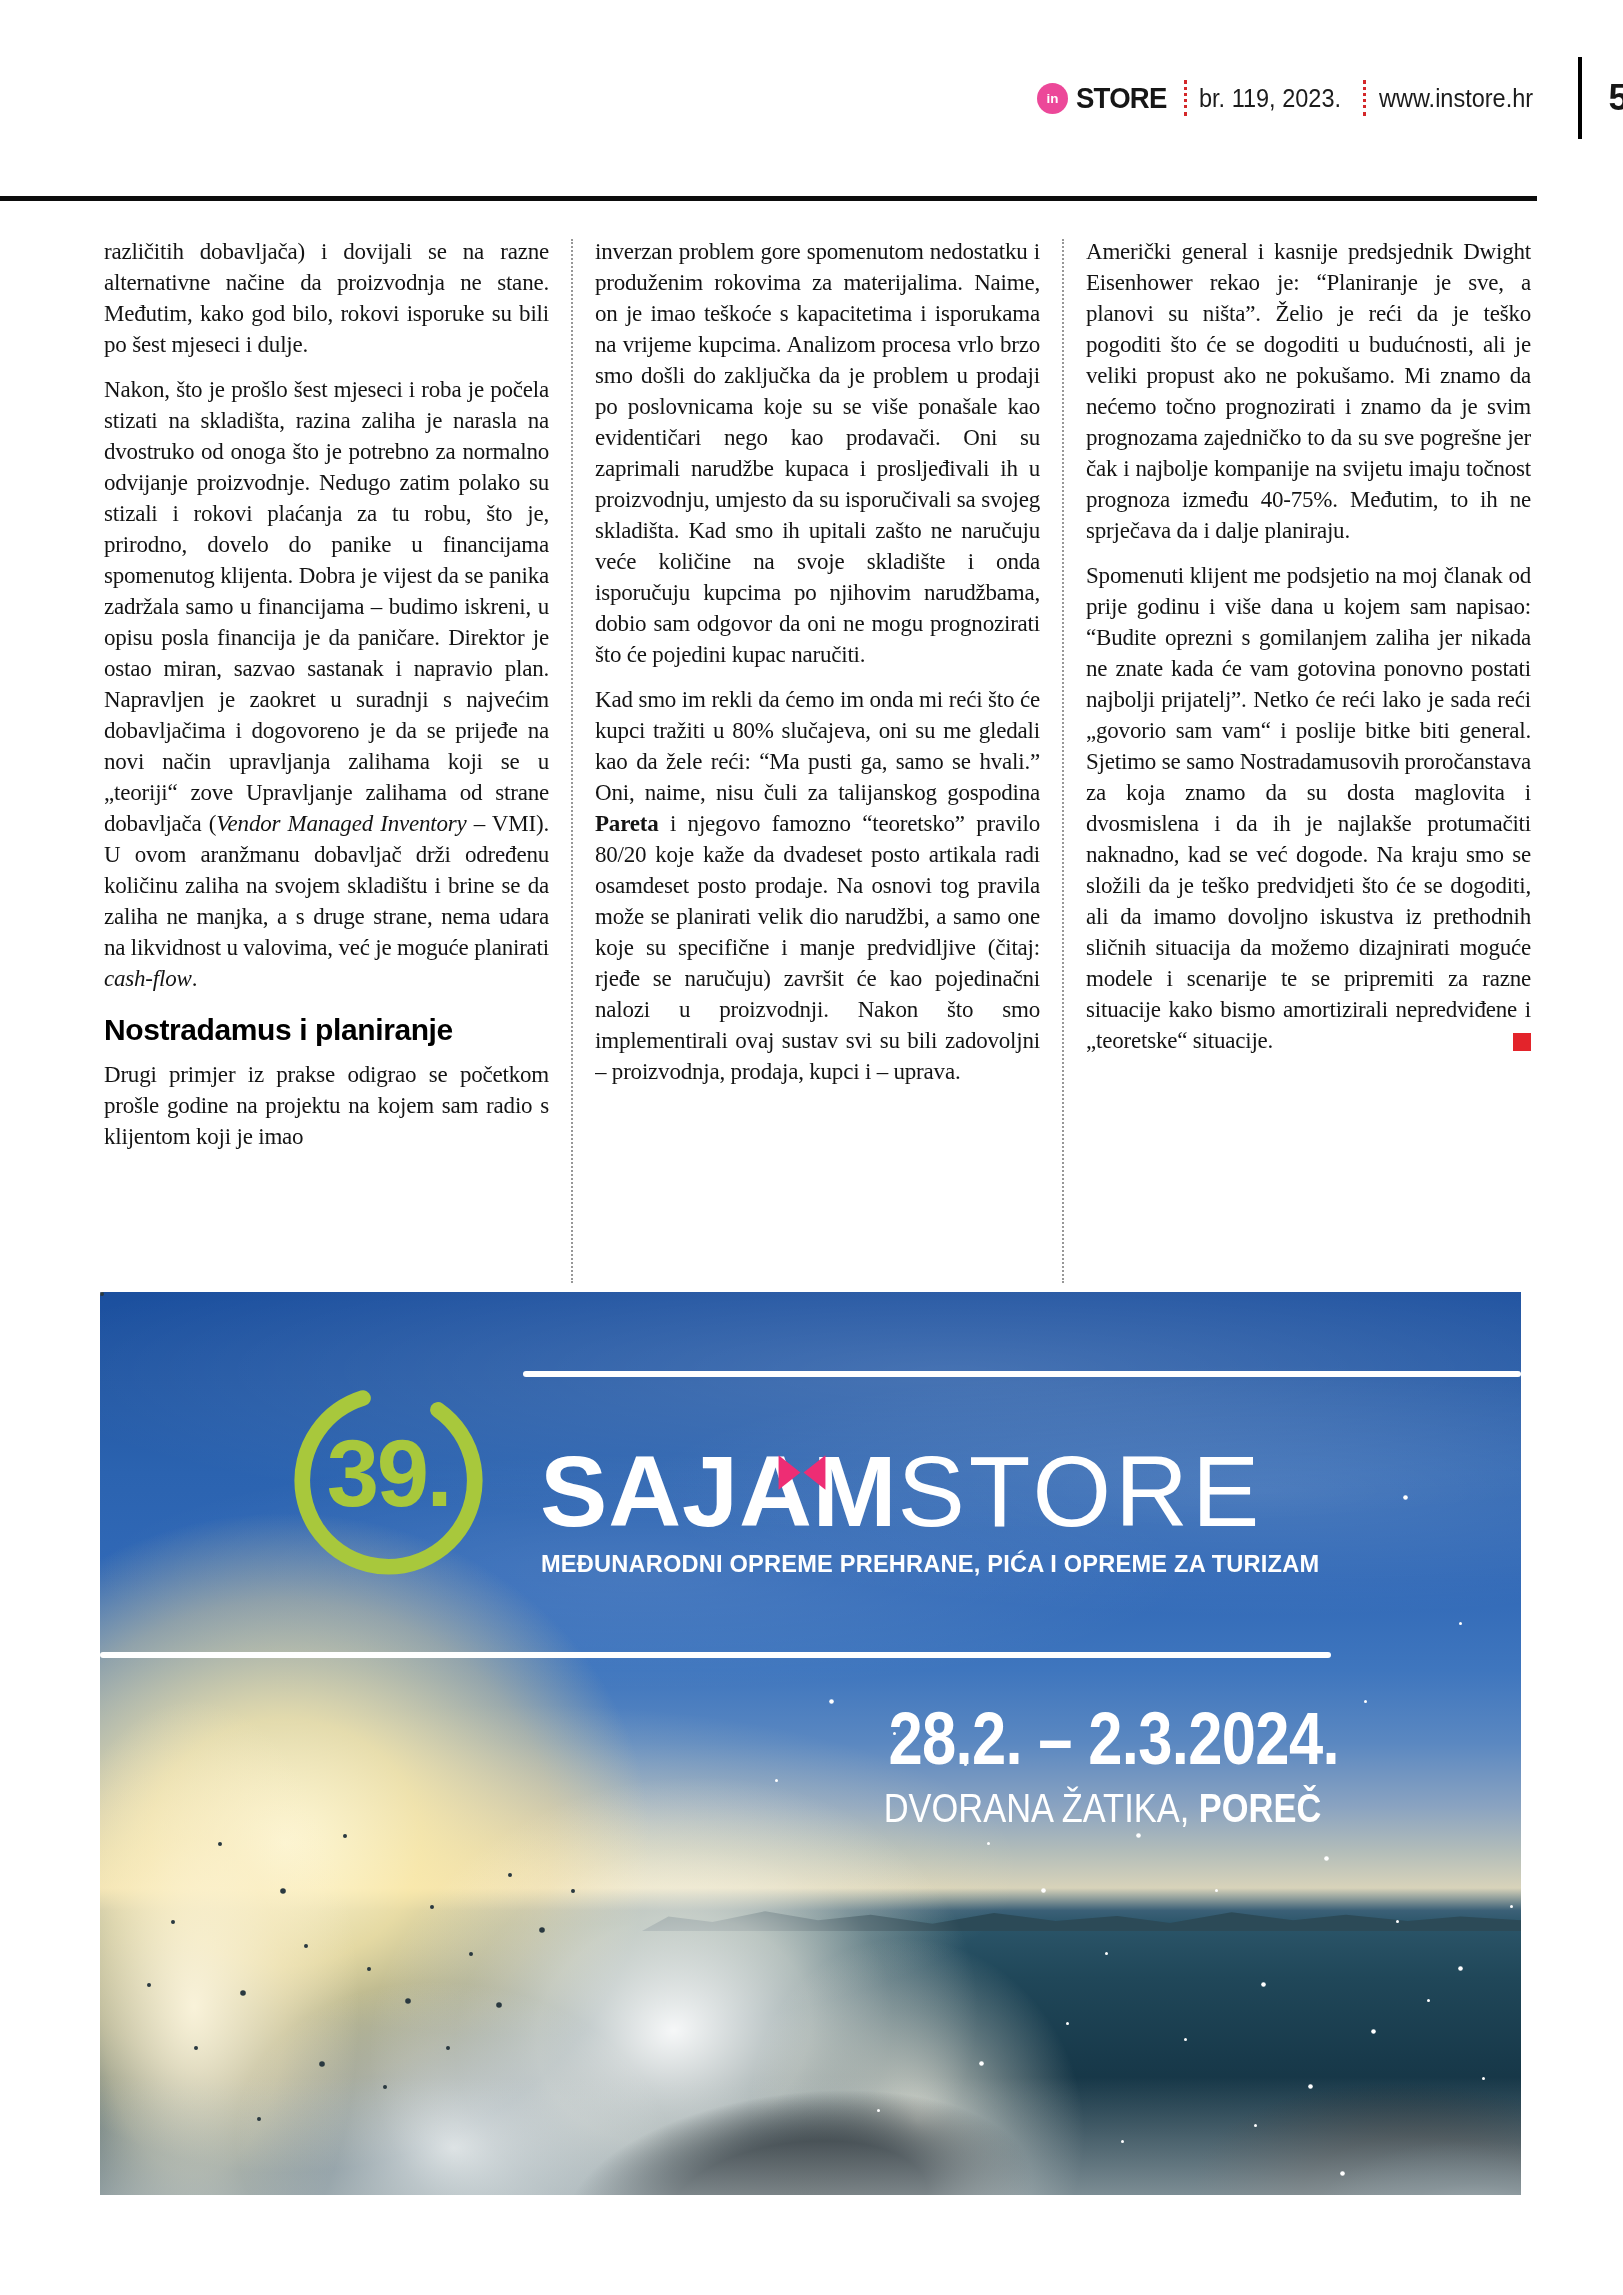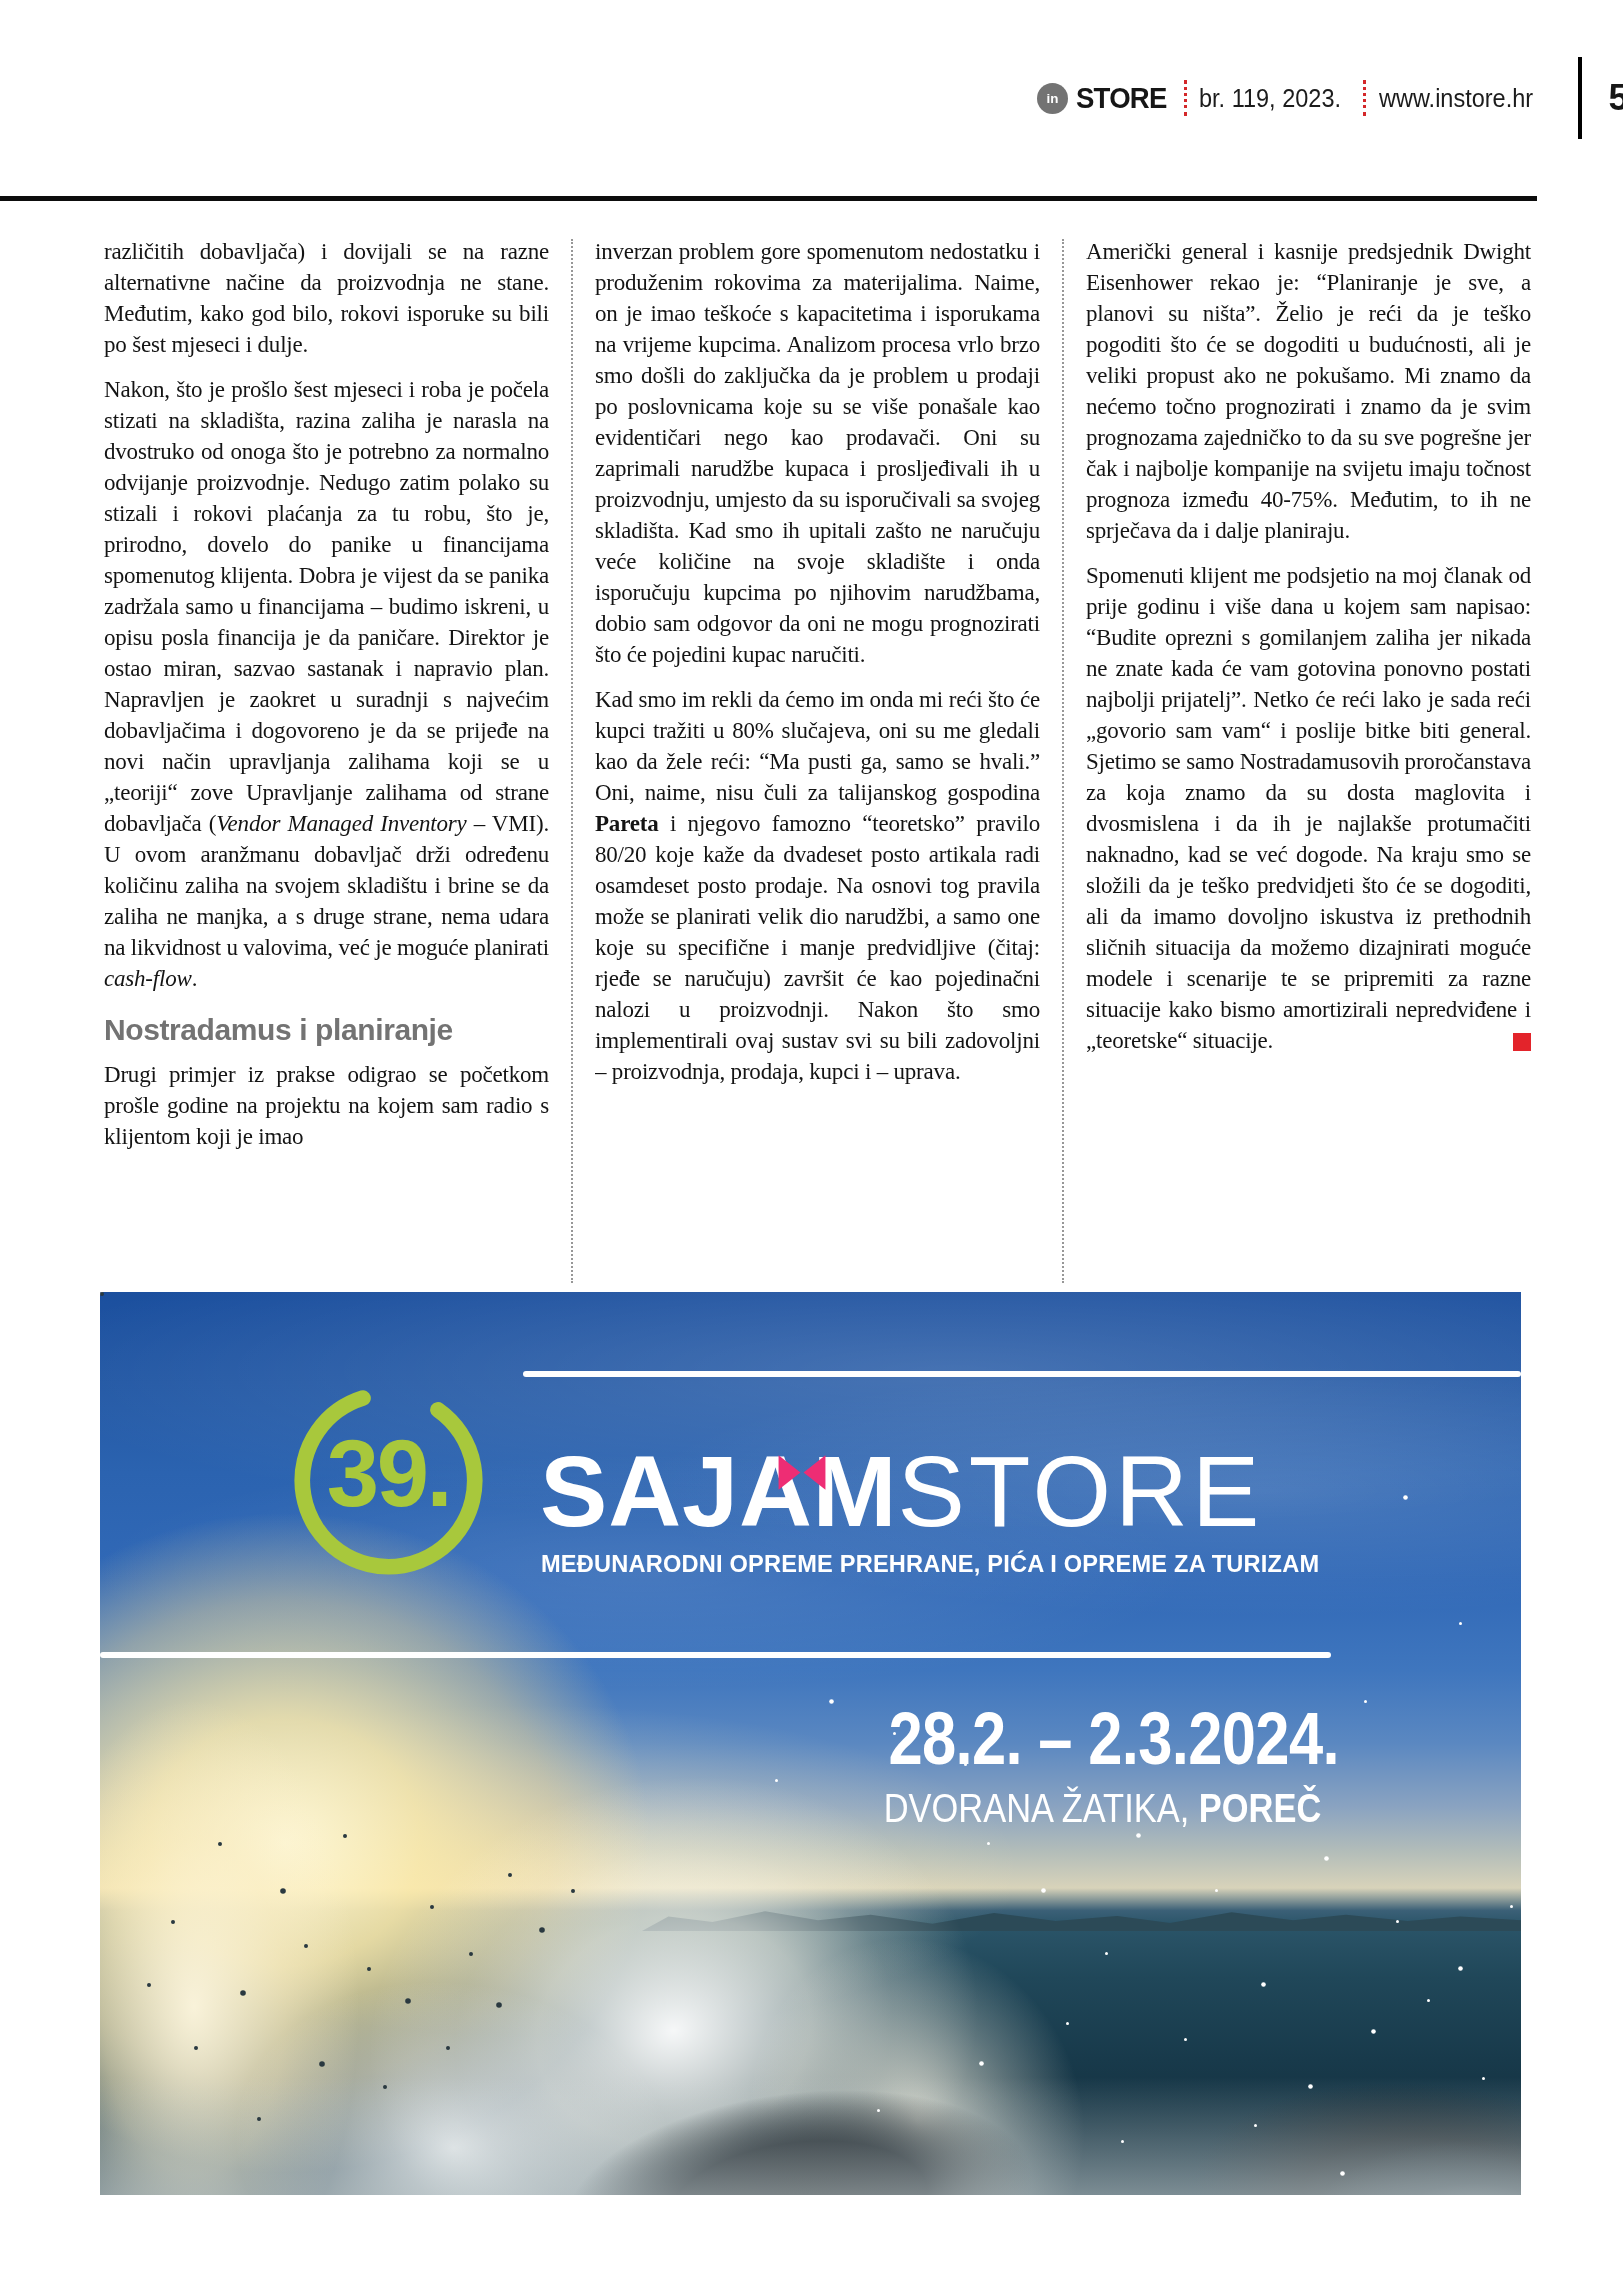--- a/index.html
+++ b/index.html
@@ -2,37 +2,37 @@
 <html lang="hr" style="font-size:12.6px"><head>
 <meta charset="utf-8">
 <style>
   html,body{margin:0;padding:0;}
   body{
     width:1623px;height:2295px;position:relative;background:#ffffff;
     font-family:"Liberation Sans","DejaVu Sans",sans-serif;color:#161616;
   }
   
   .header{position:absolute;left:1037px;top:55px;height:86px;display:flex;align-items:center;}
-  .logo-dot{width:31px;height:31px;border-radius:50%;background:#737373;color:#fff;
+  .logo-dot{width:31px;height:31px;border-radius:50%;background:#ec4899;color:#fff;
     display:flex;align-items:center;justify-content:center;font-weight:bold;font-size:13.4px;letter-spacing:0;}
   .logo-store{font-weight:bold;font-size:29px;letter-spacing:-0.8px;margin-left:7.9px;transform:scaleX(.95);transform-origin:left;}
   .hsep{border-left:3.1px dotted #d4282a;height:36px;margin:0 12.6px;}
   .hmeta{font-size:25px;color:#1c1c1c;transform:scaleX(.94);transform-origin:left;white-space:nowrap;}
   .vbar{width:3.9px;height:82px;background:#000;margin:0 27px 0 35px;}
   .pagenum{font-weight:bold;font-size:36px;letter-spacing:-0.8px;}
   .header-rule{position:absolute;left:0;top:196px;width:1537px;height:4.7px;background:#0d0d0d;}
   
   .article{position:absolute;left:104px;top:236px;width:1427px;height:1056px;display:flex;}
   .col{width:445px;height:1056px;overflow:hidden;
     font-family:"Liberation Serif","DejaVu Serif",serif;font-size:23px;line-height:31px;
     text-align:justify;letter-spacing:-0.2px;color:#141414;}
   .col p{margin:0 0 14px 0;}
   .colsep{border-left:2.4px dotted #979797;height:1044px;margin:3.1px 22px 0 22px;}
   .col h2{font-family:"Liberation Sans","DejaVu Sans",sans-serif;font-weight:bold;
-    font-size:30px;letter-spacing:-0.4px;margin:20.4px 0 14px 0;color:#737373;text-align:left;}
+    font-size:30px;letter-spacing:-0.4px;margin:20.4px 0 14px 0;color:#000000;text-align:left;}
   .run-i{font-style:italic;}
   .run-b{font-weight:bold;}
   .run-endmark{float:right;width:18px;height:18px;background:#e3242b;margin-top:7.9px;font-size:0;}
   
   .ad{position:absolute;left:100px;top:1292px;width:1421px;height:903px;overflow:hidden;background:#000000;}
   .photo-base{position:absolute;inset:0;
     background:
       radial-gradient(487px 440px at 13% 61%, rgba(255,248,214,.97) 0%, rgba(252,234,170,.85) 28%, rgba(247,220,150,.45) 55%, rgba(240,210,140,0) 75%),
       radial-gradient(707px 236px at 30% 64%, rgba(255,240,190,.50), rgba(255,240,190,0) 70%),
       radial-gradient(942px 157px at 60% 9%, rgba(255,255,255,.16), rgba(255,255,255,0) 100%),

